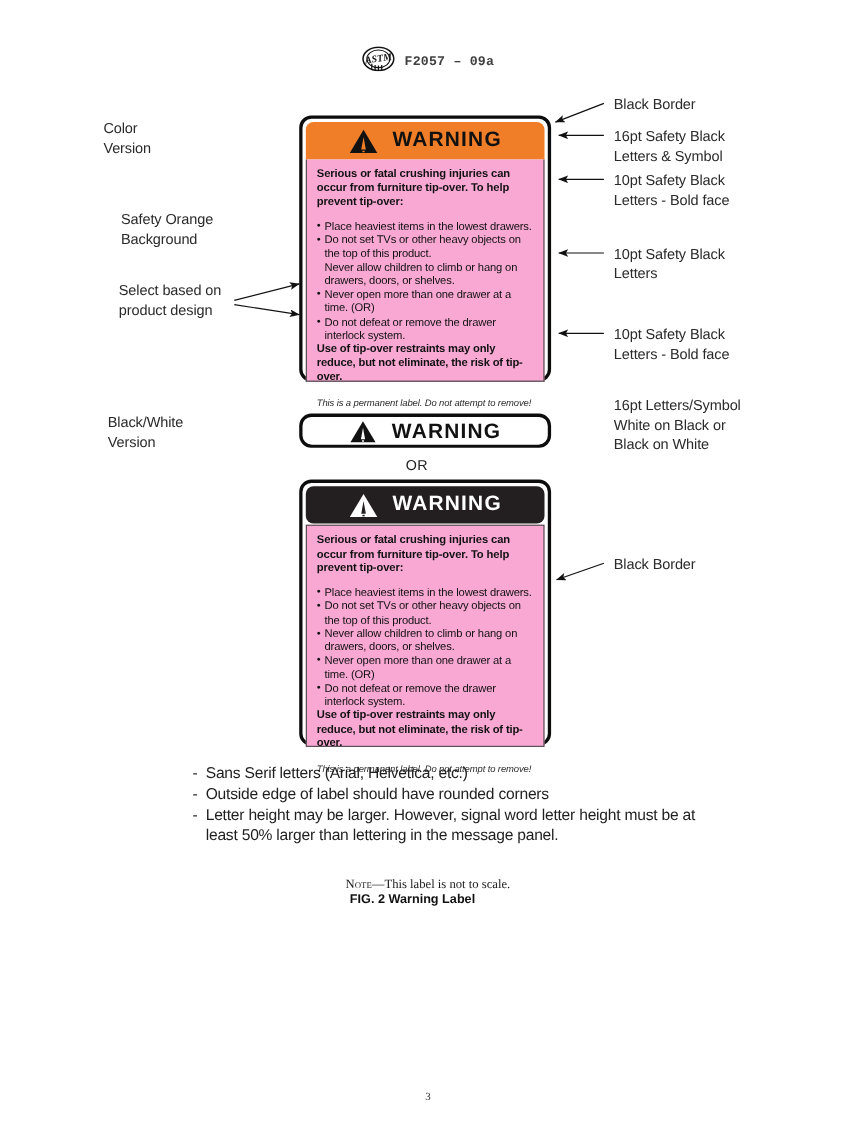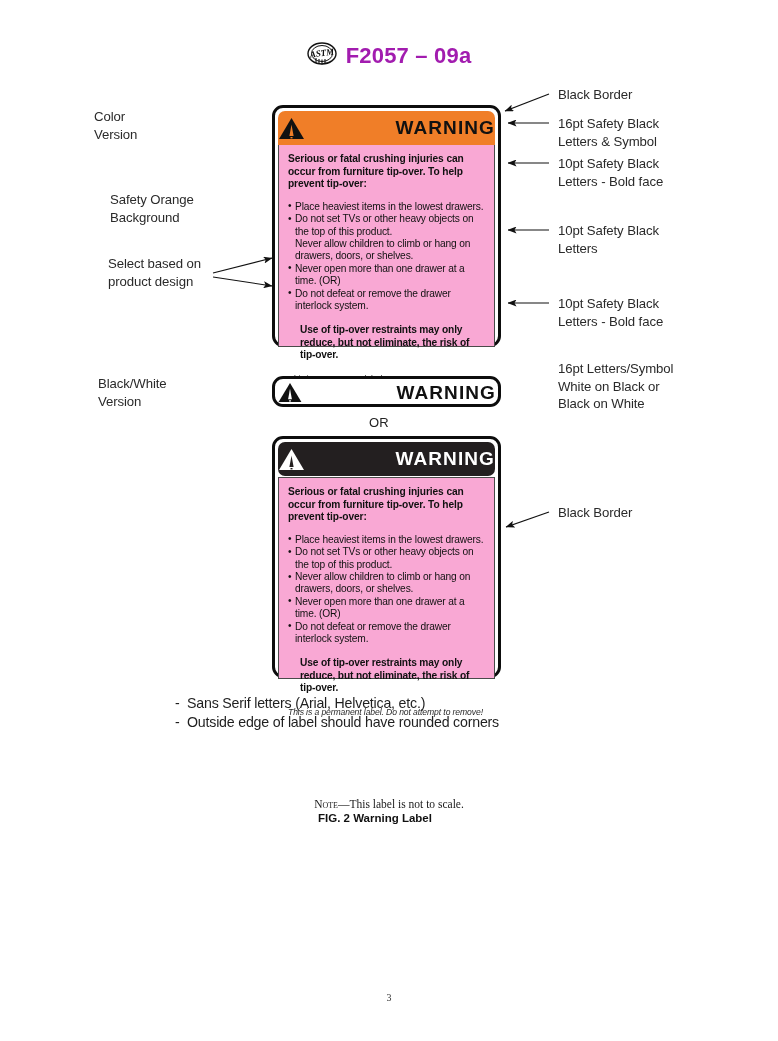--- a/index.html
+++ b/index.html
@@ -22,24 +22,25 @@
     top: 42px;
     left: 0;
     width: 778px;
     display: flex;
     align-items: center;
     justify-content: center;
     gap: 9px;
   }
   .astm-logo { display: block; }
   .doc-id {
-    font-size: 22px;
+    font-size: 12px;
     font-weight: bold;
     letter-spacing: .2px;
-    color: #a21caf;
+    color: #404040;
+    font-family: Liberation Mono, monospace;
   }
 
   
   .annot {
     position: absolute;
     font-size: 13.2px;
     line-height: 17.5px;
     color: #2a2a2a;
     white-space: pre-line;
     letter-spacing: -.1px;
@@ -60,21 +61,21 @@
     background: #ffffff;
     border: 3px solid #0d0d0d;
     border-radius: 11px;
     padding: 3px;
   }
   .label-head {
     box-sizing: border-box;
     height: 34px;
     display: flex;
     align-items: center;
-    justify-content: space-between;
+    justify-content: center;
     gap: 13px;
     border-radius: 7px 7px 0 0;
   }
   .label-head.orange { background: #F07E28; }
   .label-head.black  { background: #231f20; border-radius: 7px; }
   .label-head.white  { background: #ffffff; border-radius: 7px; }
 
   .signal {
     font-size: 19px;
     font-weight: bold;
@@ -119,21 +120,21 @@
     content: "\2022";
     position: absolute;
     left: 0;
     top: -0.5px;
   }
   .panel-closing {
     font-size: 10.2px;
     font-weight: bold;
     line-height: 12.4px;
     color: #111;
-    margin: 12px;
+    margin: 0;
     letter-spacing: -.15px;
   }
   .panel-foot {
     font-size: 8.6px;
     font-style: italic;
     color: #2a2a2a;
     margin: 11px 0 0 0;
     letter-spacing: -.1px;
   }
 
@@ -332,19 +333,20 @@
       <li class="bulleted">Do not defeat or remove the drawer interlock system.</li>
     </ul>
     <p class="panel-closing">Use of tip-over restraints may only reduce, but not eliminate, the risk of tip-over.</p>
     <p class="panel-foot">This is a permanent label.  Do not attempt to remove!</p>
   </div>
 </div>
 
 <ul class="req-list">
   <li>Sans Serif letters (Arial, Helvetica, etc.)</li>
   <li>Outside edge of label should have rounded corners</li>
+  <li>Letter height may be larger.  However, signal word letter height must be at least 50% larger than lettering in the message panel.</li>
 </ul>
 
 <div class="note-line">
   <span class="nt">Note</span><span>—This label is not to scale.</span>
 </div>
 <div class="fig-caption">FIG. 2 Warning Label</div>
 <div class="page-num">3</div>
 
 </body></html>

